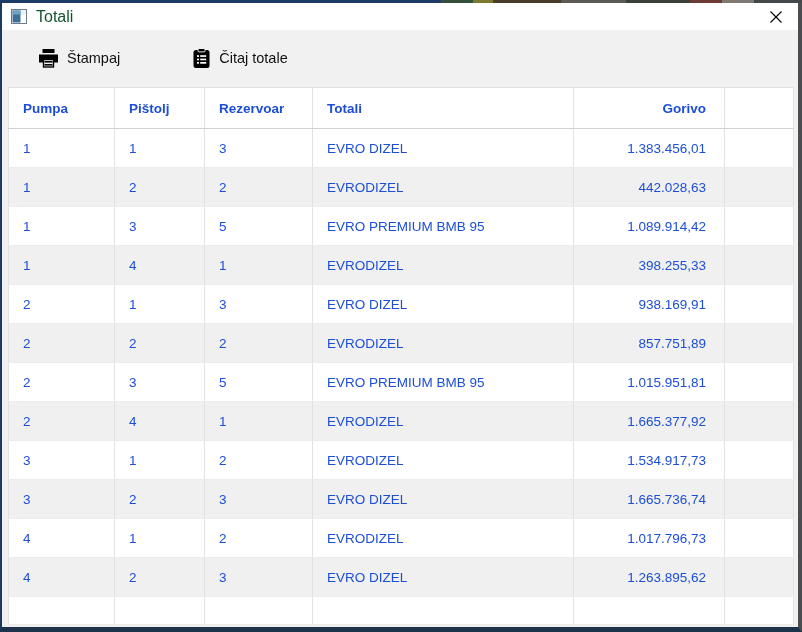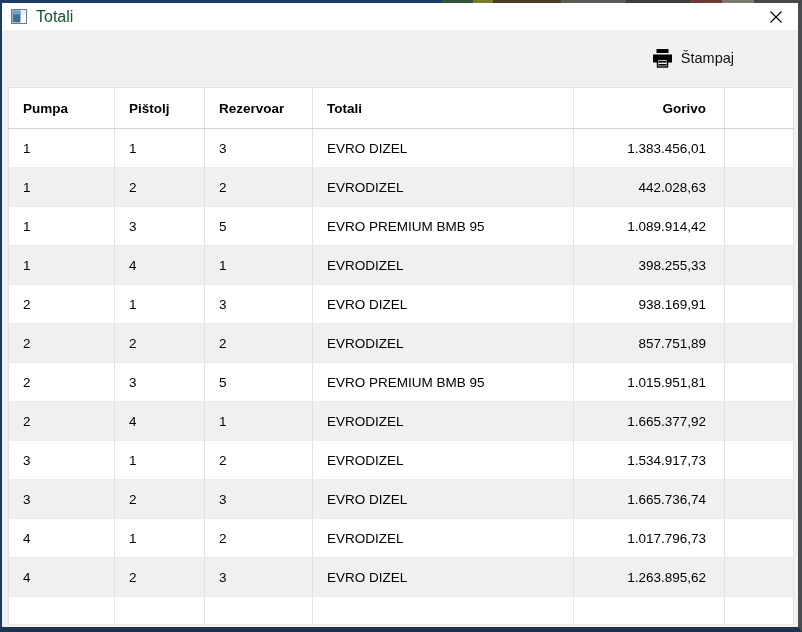--- a/index.html
+++ b/index.html
@@ -35,34 +35,34 @@
   }
   .titlebar-icon{width:16px;height:15px;margin-right:9px;flex:0 0 auto;}
   .titlebar-title{font-size:16px;color:#14532d;}
   .titlebar-spacer{flex:1 1 auto;}
   .close-btn{
     width:44px;height:27px;display:flex;align-items:center;justify-content:center;
     cursor:default;
   }
   .toolbar{
     height:56px;background:#f1f1f1;display:flex;align-items:center;
-    padding-left:28px;flex:0 0 auto;justify-content:flex-end;
+    padding-left:28px;flex:0 0 auto;
   }
   .tool-btn{
     display:flex;align-items:center;gap:8px;background:transparent;border:none;
     font-family:inherit;font-size:14.5px;color:#111;padding:6px 8px;margin-right:56px;
   }
   .tool-btn svg{display:block;}
   .table-area{
     flex:1 1 auto;position:relative;background:#f1f1f1;
     padding:1px 0 0 6px;
   }
   table.grid{
     border-collapse:collapse;table-layout:fixed;width:785px;
-    background:#fff;font-size:13.5px;color:#000000;
+    background:#fff;font-size:13.5px;color:#1d4ed8;
   }
   table.grid th, table.grid td{
     border-left:1px solid #e2e2e2;border-right:1px solid #e2e2e2;
     border-top:1px solid #ececec;border-bottom:1px solid #ececec;
     padding:0 0 0 14px;text-align:left;vertical-align:middle;
     overflow:hidden;white-space:nowrap;
   }
   table.grid thead th{
     height:40px;font-weight:bold;font-size:13.5px;background:#fff;
     border-bottom:1px solid #d2d2d2;border-top:1px solid #e2e2e2;
@@ -100,20 +100,33 @@
     <div class="toolbar">
       <button class="tool-btn">
         <svg width="21" height="20" viewBox="0 0 21 20">
           <rect x="4.5" y="1" width="12" height="4" fill="#000"></rect>
           <path d="M1 6.5 h19 v8 h-4 v-3 h-11 v3 h-4 z" fill="#000"></path>
           <rect x="6.5" y="13" width="8" height="1.6" fill="#000"></rect>
           <rect x="6.5" y="16" width="8" height="1.6" fill="#000"></rect>
           <rect x="5.5" y="11.5" width="10" height="7.5" fill="none" stroke="#000" stroke-width="1.4"></rect>
         </svg>
         <span>Štampaj</span>
+      </button>
+      <button class="tool-btn">
+        <svg width="19" height="21" viewBox="0 0 19 21">
+          <rect x="1.5" y="2" width="16" height="18" rx="2.5" fill="#000"></rect>
+          <rect x="6" y="0.5" width="7" height="3.4" rx="1" fill="#000" stroke="#fff" stroke-width="0.9"></rect>
+          <rect x="5" y="7.2" width="2" height="1.7" fill="#fff"></rect>
+          <rect x="8.2" y="7.2" width="6" height="1.7" fill="#fff"></rect>
+          <rect x="5" y="10.6" width="2" height="1.7" fill="#fff"></rect>
+          <rect x="8.2" y="10.6" width="6" height="1.7" fill="#fff"></rect>
+          <rect x="5" y="14" width="2" height="1.7" fill="#fff"></rect>
+          <rect x="8.2" y="14" width="6" height="1.7" fill="#fff"></rect>
+        </svg>
+        <span>Čitaj totale</span>
       </button>
     </div>
 
     <div class="table-area">
       <table class="grid">
         <colgroup id="grid-cols">
             <col style="width: 106px;">
             <col style="width: 90px;">
             <col style="width: 108px;">
             <col style="width: 261px;">

